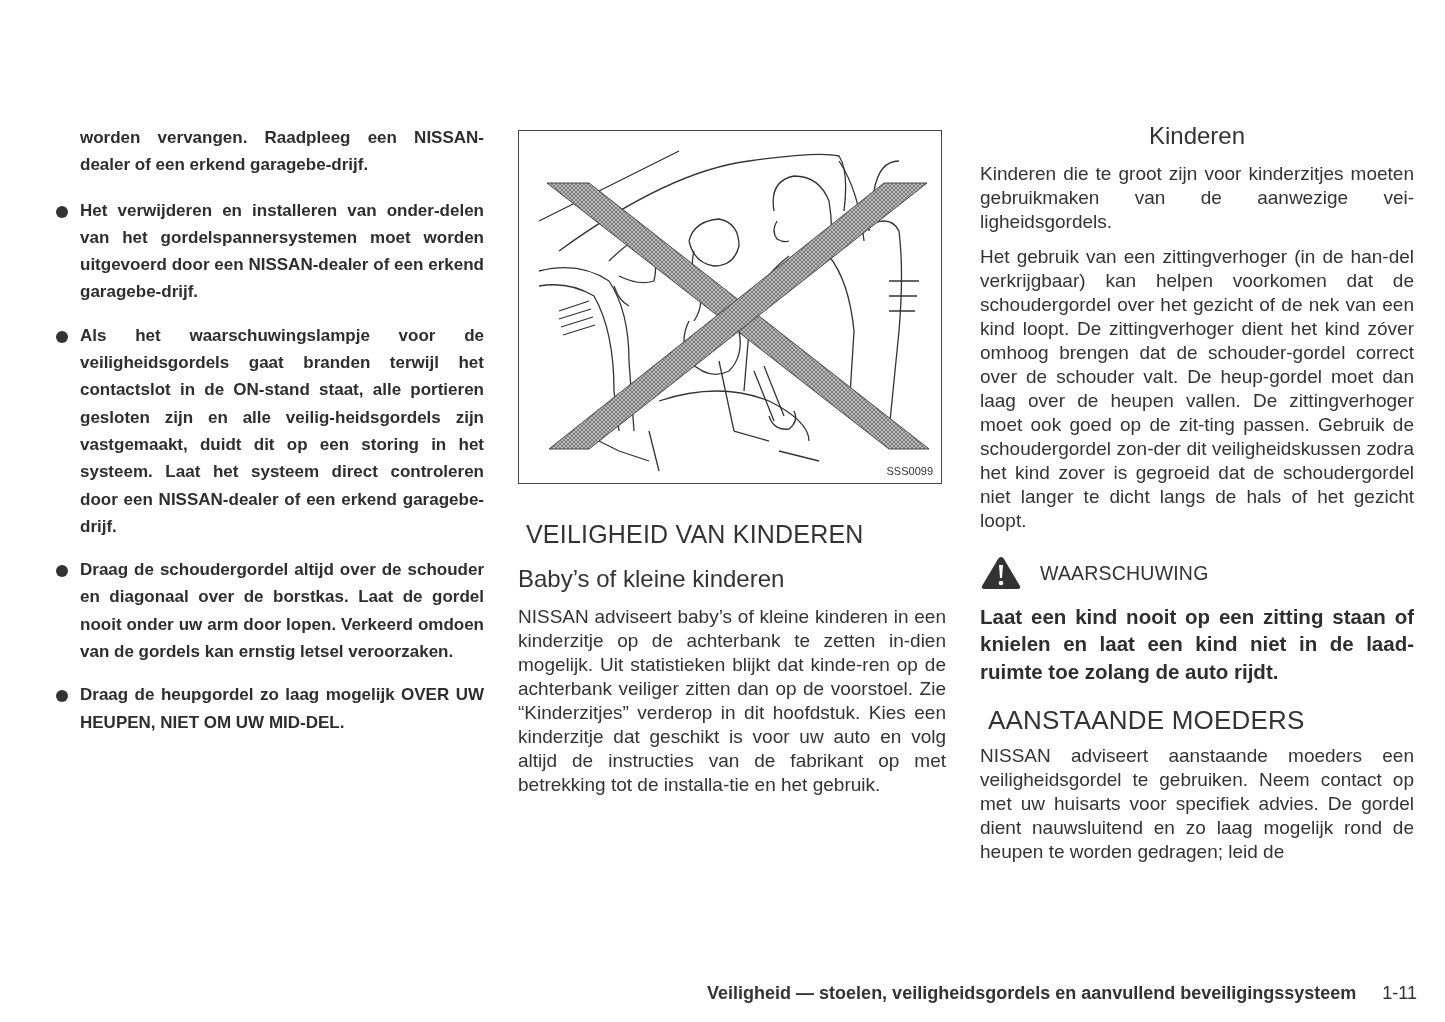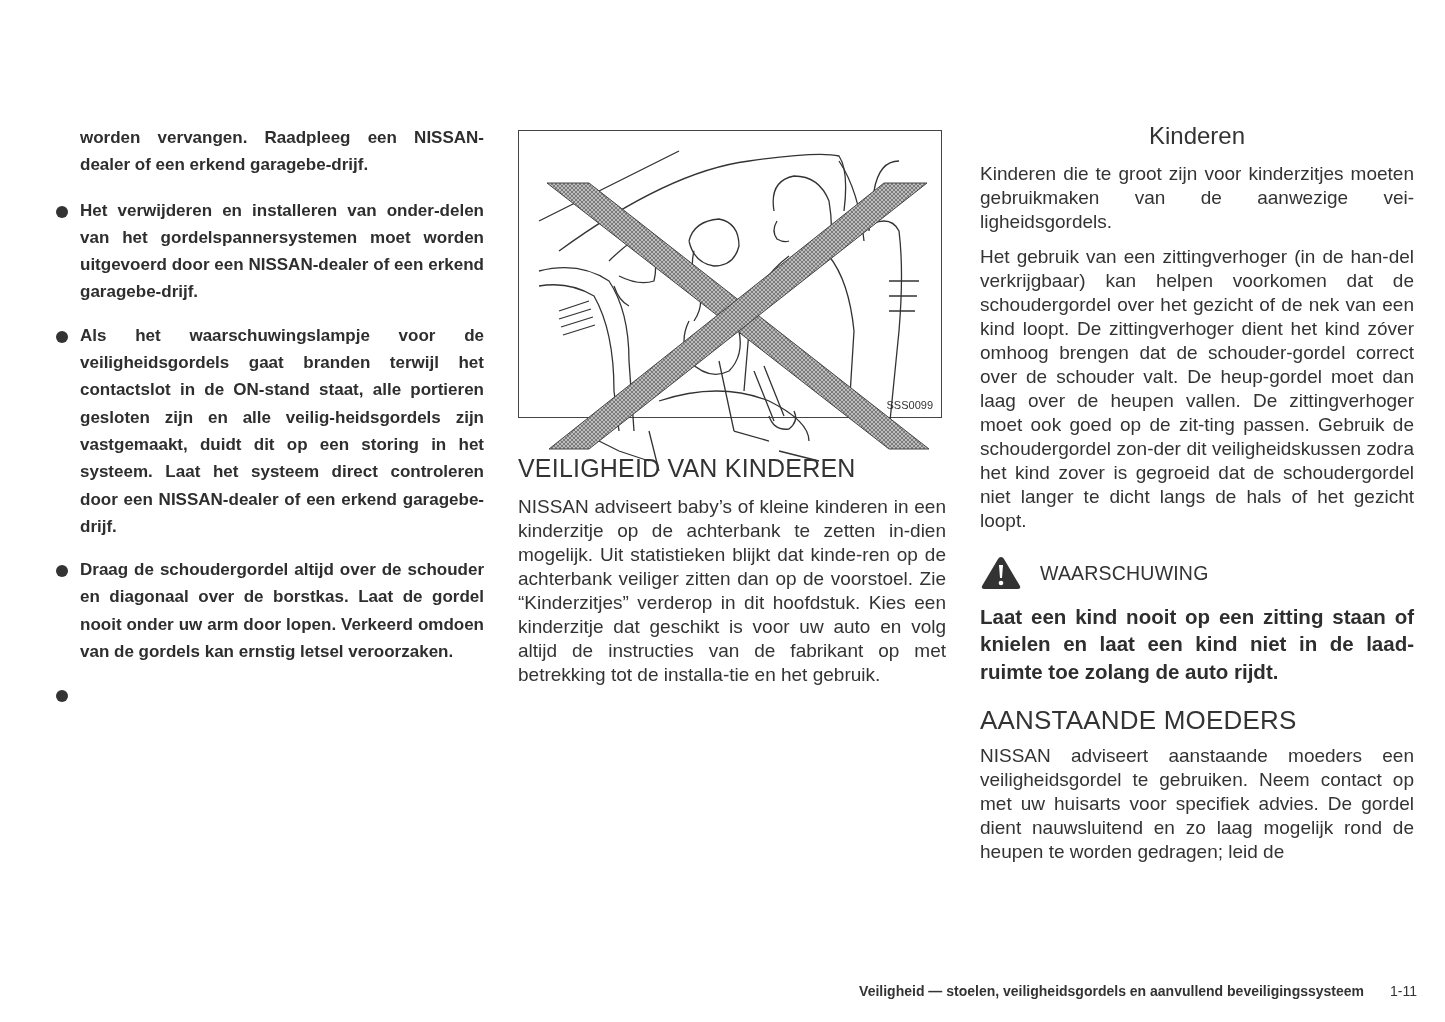--- a/index.html
+++ b/index.html
@@ -15,49 +15,49 @@
 
   .bold-text { font-weight: bold; font-size: 17px; line-height: 27.3px; color: #2e2e2e; text-align: justify; }
   .item { position: relative; padding-left: 28px; margin-bottom: 16px; }
   .item .bullet {
     position: absolute; left: 4px; top: 9px; width: 12px; height: 12px;
     border-radius: 50%; background: #333;
   }
   .item.cont { margin-bottom: 18px; }
 
   .figure {
-    width: 424px; height: 288px; border: 1.5px solid #444; position: relative; box-sizing: border-box;
+    width: 424px; height: 354px; border: 1.5px solid #444; position: relative; box-sizing: border-box;
     background: #fff;
   }
   .figure svg { position: absolute; left: 0; top: 0; }
   .figure .fig-code {
     position: absolute; right: 8px; bottom: 6px; font-size: 11px; color: #333;
   }
 
-  .h1 { font-size: 25px; font-weight: normal; color: #333; letter-spacing: 0.2px; margin: 0; }
+  .h1 { font-size: 25px; font-weight: normal; color: #333; letter-spacing: 0.2px; margin: 8px; }
   .h2 { font-size: 24px; font-weight: normal; color: #333; margin: 0; }
   .body-text { font-size: 19px; line-height: 24px; color: #333; text-align: justify; margin: 0; }
 
   #mid-h1 { margin-top: 36px; }
   #mid-h2 { margin-top: 16px; }
   #mid-p { margin-top: 12px; }
 
   #right-h2 { margin-top: 0; font-size: 24px; text-align: center; }
   #right-p1 { margin-top: 12px; }
   #right-p2 { margin-top: 11px; }
 
   .warning-head { display: flex; align-items: center; margin-top: 22px; }
   .warning-head svg { margin-right: 18px; }
   .warning-label { font-weight: normal; font-size: 19.5px; color: #333; letter-spacing: 0.2px; }
   .warning-text { margin-top: 12px; font-size: 20.5px; }
   #right-h1 { margin-top: 16px; font-size: 26px; }
   #right-p3 { margin-top: 8px; }
 
   .footer {
-    position: absolute; top: 983px; right: 28px; font-size: 14px; font-weight: bold; color: #333;
+    position: absolute; top: 983px; right: 28px; font-size: 18px; font-weight: bold; color: #333;
     display: flex; align-items: baseline;
   }
   .footer .page-num { font-weight: normal; margin-left: 26px; }
 </style>
 </head>
 <body>
 
 <div class="col" id="col-left">
   <div class="item cont bold-text">
     
@@ -70,20 +70,21 @@
   <div class="item bold-text">
     <span class="bullet"></span>
     <span>Als het waarschuwingslampje voor de veiligheidsgordels gaat branden terwijl het contactslot in de ON-stand staat, alle portieren gesloten zijn en alle veilig-heidsgordels zijn vastgemaakt, duidt dit op een storing in het systeem. Laat het systeem direct controleren door een NISSAN-dealer of een erkend garagebe-drijf.</span>
   </div>
   <div class="item bold-text">
     <span class="bullet"></span>
     <span>Draag de schoudergordel altijd over de schouder en diagonaal over de borstkas. Laat de gordel nooit onder uw arm door lopen. Verkeerd omdoen van de gordels kan ernstig letsel veroorzaken.</span>
   </div>
   <div class="item bold-text">
     <span class="bullet"></span>
+    <span>Draag de heupgordel zo laag mogelijk OVER UW HEUPEN, NIET OM UW MID-DEL.</span>
   </div>
 </div>
 
 <div class="col" id="col-mid">
   <div class="figure">
     <svg width="424" height="354" viewBox="0 0 424 354">
       <defs>
         <pattern id="hatch" width="4" height="4" patternUnits="userSpaceOnUse">
           <rect width="4" height="4" fill="#bdbdbd"></rect>
           <rect width="2" height="2" fill="#7a7a7a"></rect>
@@ -123,20 +124,21 @@
         <path d="M60 300 L100 320 M100 320 L130 330"></path>
         <path d="M130 300 L140 340 M260 320 L300 330"></path>
       </g>
 
       <polygon points="28,52 70,52 410,318 370,318" fill="url(#hatch)" stroke="#444" stroke-width="1"></polygon>
       <polygon points="365,52 408,52 70,318 30,318" fill="url(#hatch)" stroke="#444" stroke-width="1"></polygon>
     </svg>
     <span class="fig-code">SSS0099</span>
   </div>
   <h1 class="h1" id="mid-h1">VEILIGHEID VAN KINDEREN</h1>
+  <h2 class="h2" id="mid-h2">Baby’s of kleine kinderen</h2>
   <p class="body-text" id="mid-p">NISSAN adviseert baby’s of kleine kinderen in een kinderzitje op de achterbank te zetten in-dien mogelijk. Uit statistieken blijkt dat kinde-ren op de achterbank veiliger zitten dan op de voorstoel. Zie “Kinderzitjes” verderop in dit hoofdstuk. Kies een kinderzitje dat geschikt is voor uw auto en volg altijd de instructies van de fabrikant op met betrekking tot de installa-tie en het gebruik.</p>
 </div>
 
 <div class="col" id="col-right">
   <h2 class="h2" id="right-h2">Kinderen</h2>
   <p class="body-text" id="right-p1">Kinderen die te groot zijn voor kinderzitjes moeten gebruikmaken van de aanwezige vei-ligheidsgordels.</p>
   <p class="body-text" id="right-p2">Het gebruik van een zittingverhoger (in de han-del verkrijgbaar) kan helpen voorkomen dat de schoudergordel over het gezicht of de nek van een kind loopt. De zittingverhoger dient het kind zóver omhoog brengen dat de schouder-gordel correct over de schouder valt. De heup-gordel moet dan laag over de heupen vallen. De zittingverhoger moet ook goed op de zit-ting passen. Gebruik de schoudergordel zon-der dit veiligheidskussen zodra het kind zover is gegroeid dat de schoudergordel niet langer te dicht langs de hals of het gezicht loopt.</p>
 
   <div class="warning-head">
     <svg width="42" height="36" viewBox="0 0 42 36">

